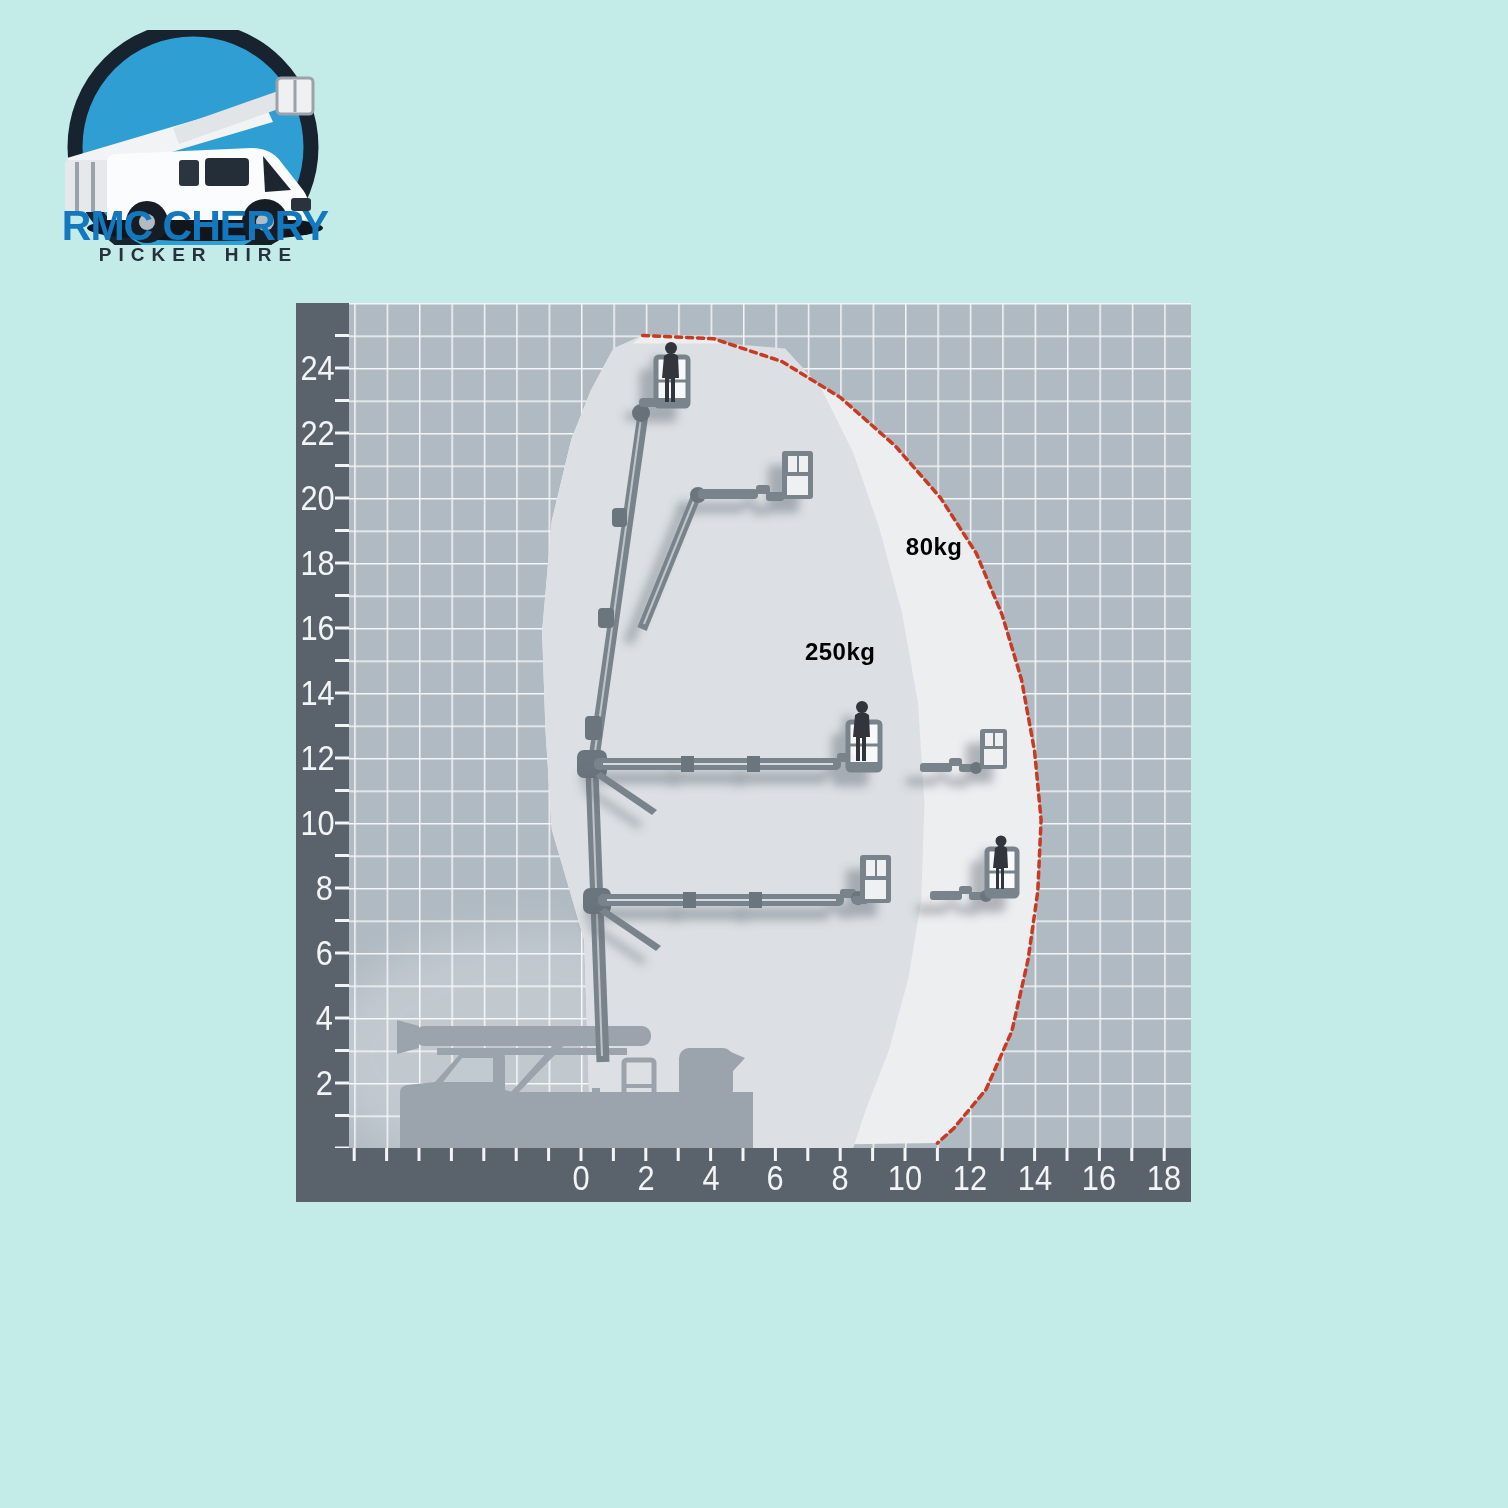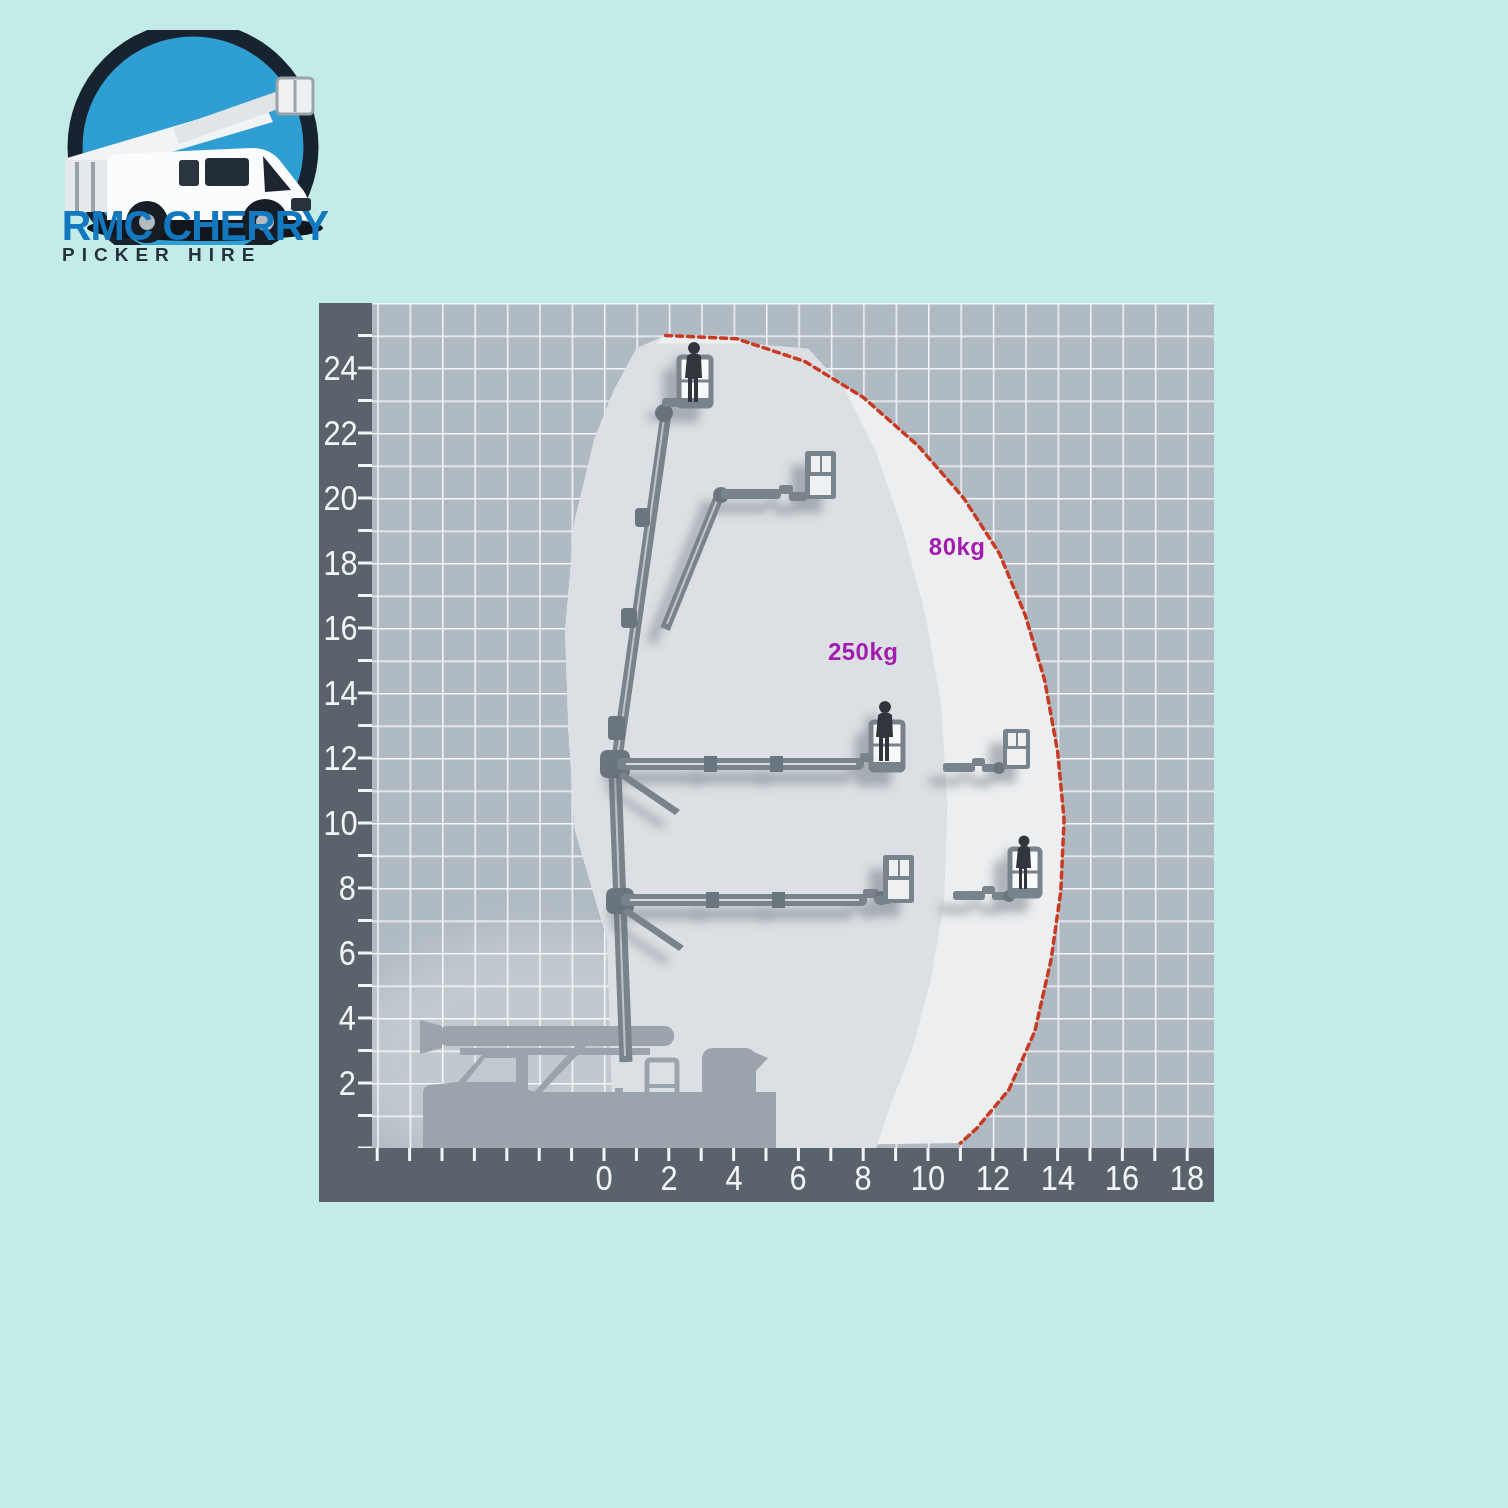--- a/index.html
+++ b/index.html
@@ -10,35 +10,35 @@
   }
   
   #logo{position:absolute;left:55px;top:30px;width:290px;height:245px;}
   #logo svg{position:absolute;left:0;top:0;}
   #logo-title{
     position:absolute;left:0;top:172px;width:280px;text-align:center;
     font-size:41px;font-weight:bold;letter-spacing:-1px;
     transform:scaleY(1.05);
   }
   #logo-subtitle{
-    position:absolute;left:0;top:214px;width:280px;text-align:left;
+    position:absolute;left:0;top:214px;width:280px;text-align:center;
     font-size:19px;font-weight:bold;letter-spacing:7px;text-indent:7px;
   }
   
-  #chart{position:absolute;left:319px;top:303px;width:855px;height:899px;}
+  #chart{position:absolute;left:296px;top:303px;width:855px;height:899px;}
   #chart svg{position:absolute;left:0;top:0;}
   .axis-label{
     position:absolute;color:#f2f4f6;font-size:35px;line-height:36px;
     font-family:"Liberation Sans",sans-serif;
   }
   .ylab{left:0;width:37px;text-align:right;transform:scaleX(.88);transform-origin:right center;}
   .xlab{top:857px;transform:translateX(-50%) scaleX(.88);}
   .region-label{
     position:absolute;transform:translate(-50%,-50%);
-    font-size:24px;font-weight:bold;color:#a21caf;letter-spacing:.5px;
+    font-size:24px;font-weight:bold;color:#000000;letter-spacing:.5px;
   }
 </style>
 </head>
 <body>
 
 <div id="logo">
   <svg width="290" height="245" viewBox="0 0 290 245">
     <defs>
       <clipPath id="logoclip">
           <rect x="0" y="0" width="290" height="215"></rect>

